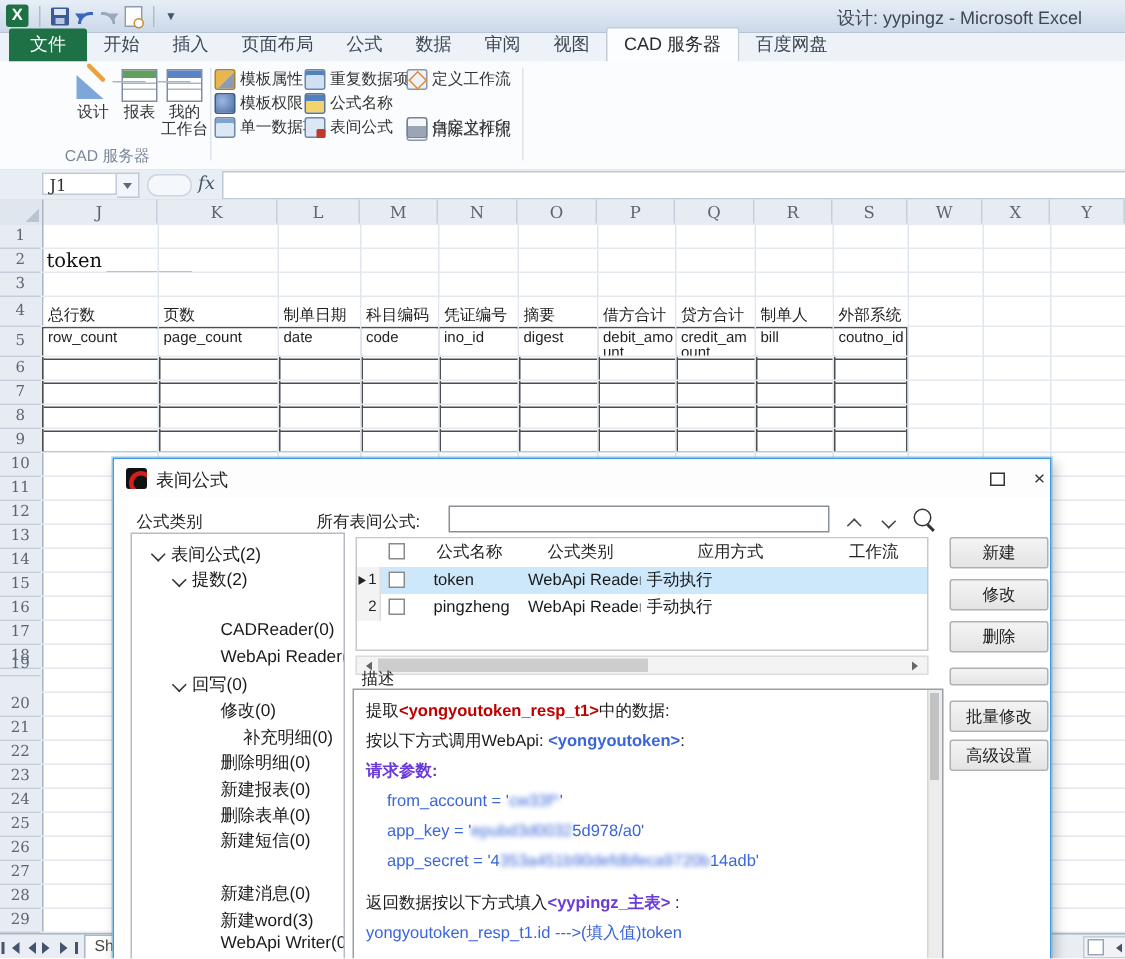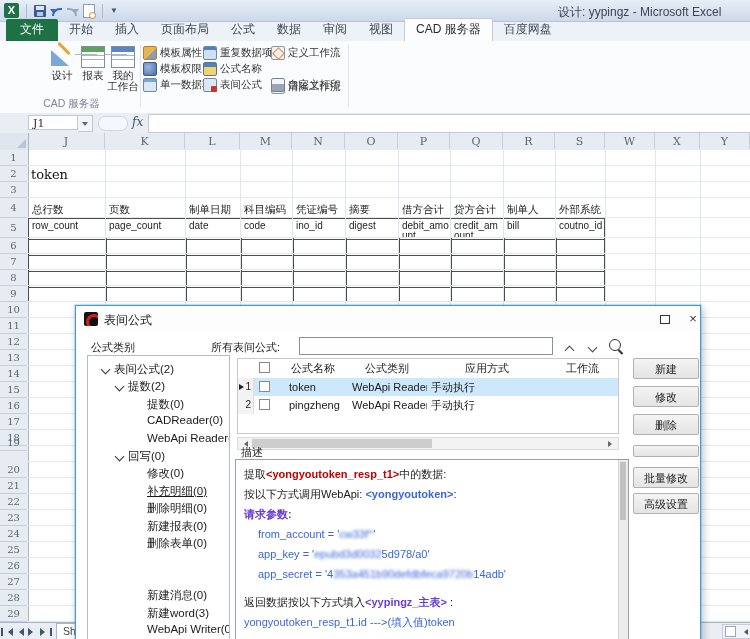--- a/index.html
+++ b/index.html
@@ -436,47 +436,47 @@
 
     <div id="tree-panel">
         <div class="titem" style="top: 6px; left: 0px; right: 0px;">
           <div class="tcaret" style="left: 14px;"></div>
           <span style="position: absolute; left: 26px;">表间公式(2)</span>
         </div>
         <div class="titem" style="top: 23.4px; left: 0px; right: 0px;">
           <div class="tcaret" style="left: 28px;"></div>
           <span style="position: absolute; left: 40px;">提数(2)</span>
         </div>
-        <div class="titem" style="top: 40.8px; left: 0px; right: 0px;">
-          <span style="position: absolute; left: 59px;">提数(0)</span>
-        </div>
         <div class="titem" style="top: 58.2px; left: 0px; right: 0px;">
           <span style="position: absolute; left: 59px;">CADReader(0)</span>
         </div>
         <div class="titem" style="top: 75.6px; left: 0px; right: 0px;">
           <span style="position: absolute; left: 59px;">WebApi Reader(2)</span>
         </div>
         <div class="titem" style="top: 93px; left: 0px; right: 0px;">
           <div class="tcaret" style="left: 28px;"></div>
           <span style="position: absolute; left: 40px;">回写(0)</span>
         </div>
         <div class="titem" style="top: 110.4px; left: 0px; right: 0px;">
           <span style="position: absolute; left: 59px;">修改(0)</span>
         </div>
         <div class="titem" style="top: 127.8px; left: 0px; right: 0px;">
-          <span style="position: absolute; left: 59px; text-decoration: underline;">补充明细(0)</span>
+          <span style="position: absolute; left: 74px;">补充明细(0)</span>
         </div>
         <div class="titem" style="top: 145.2px; left: 0px; right: 0px;">
           <span style="position: absolute; left: 59px;">删除明细(0)</span>
         </div>
         <div class="titem" style="top: 162.6px; left: 0px; right: 0px;">
           <span style="position: absolute; left: 59px;">新建报表(0)</span>
         </div>
         <div class="titem" style="top: 180px; left: 0px; right: 0px;">
           <span style="position: absolute; left: 59px;">删除表单(0)</span>
+        </div>
+        <div class="titem" style="top: 197.4px; left: 0px; right: 0px;">
+          <span style="position: absolute; left: 59px;">新建短信(0)</span>
         </div>
         <div class="titem" style="top: 232.2px; left: 0px; right: 0px;">
           <span style="position: absolute; left: 59px;">新建消息(0)</span>
         </div>
         <div class="titem" style="top: 249.6px; left: 0px; right: 0px;">
           <span style="position: absolute; left: 59px;">新建word(3)</span>
         </div>
         <div class="titem" style="top: 267px; left: 0px; right: 0px;">
           <span style="position: absolute; left: 59px;">WebApi Writer(0)</span>
         </div>

